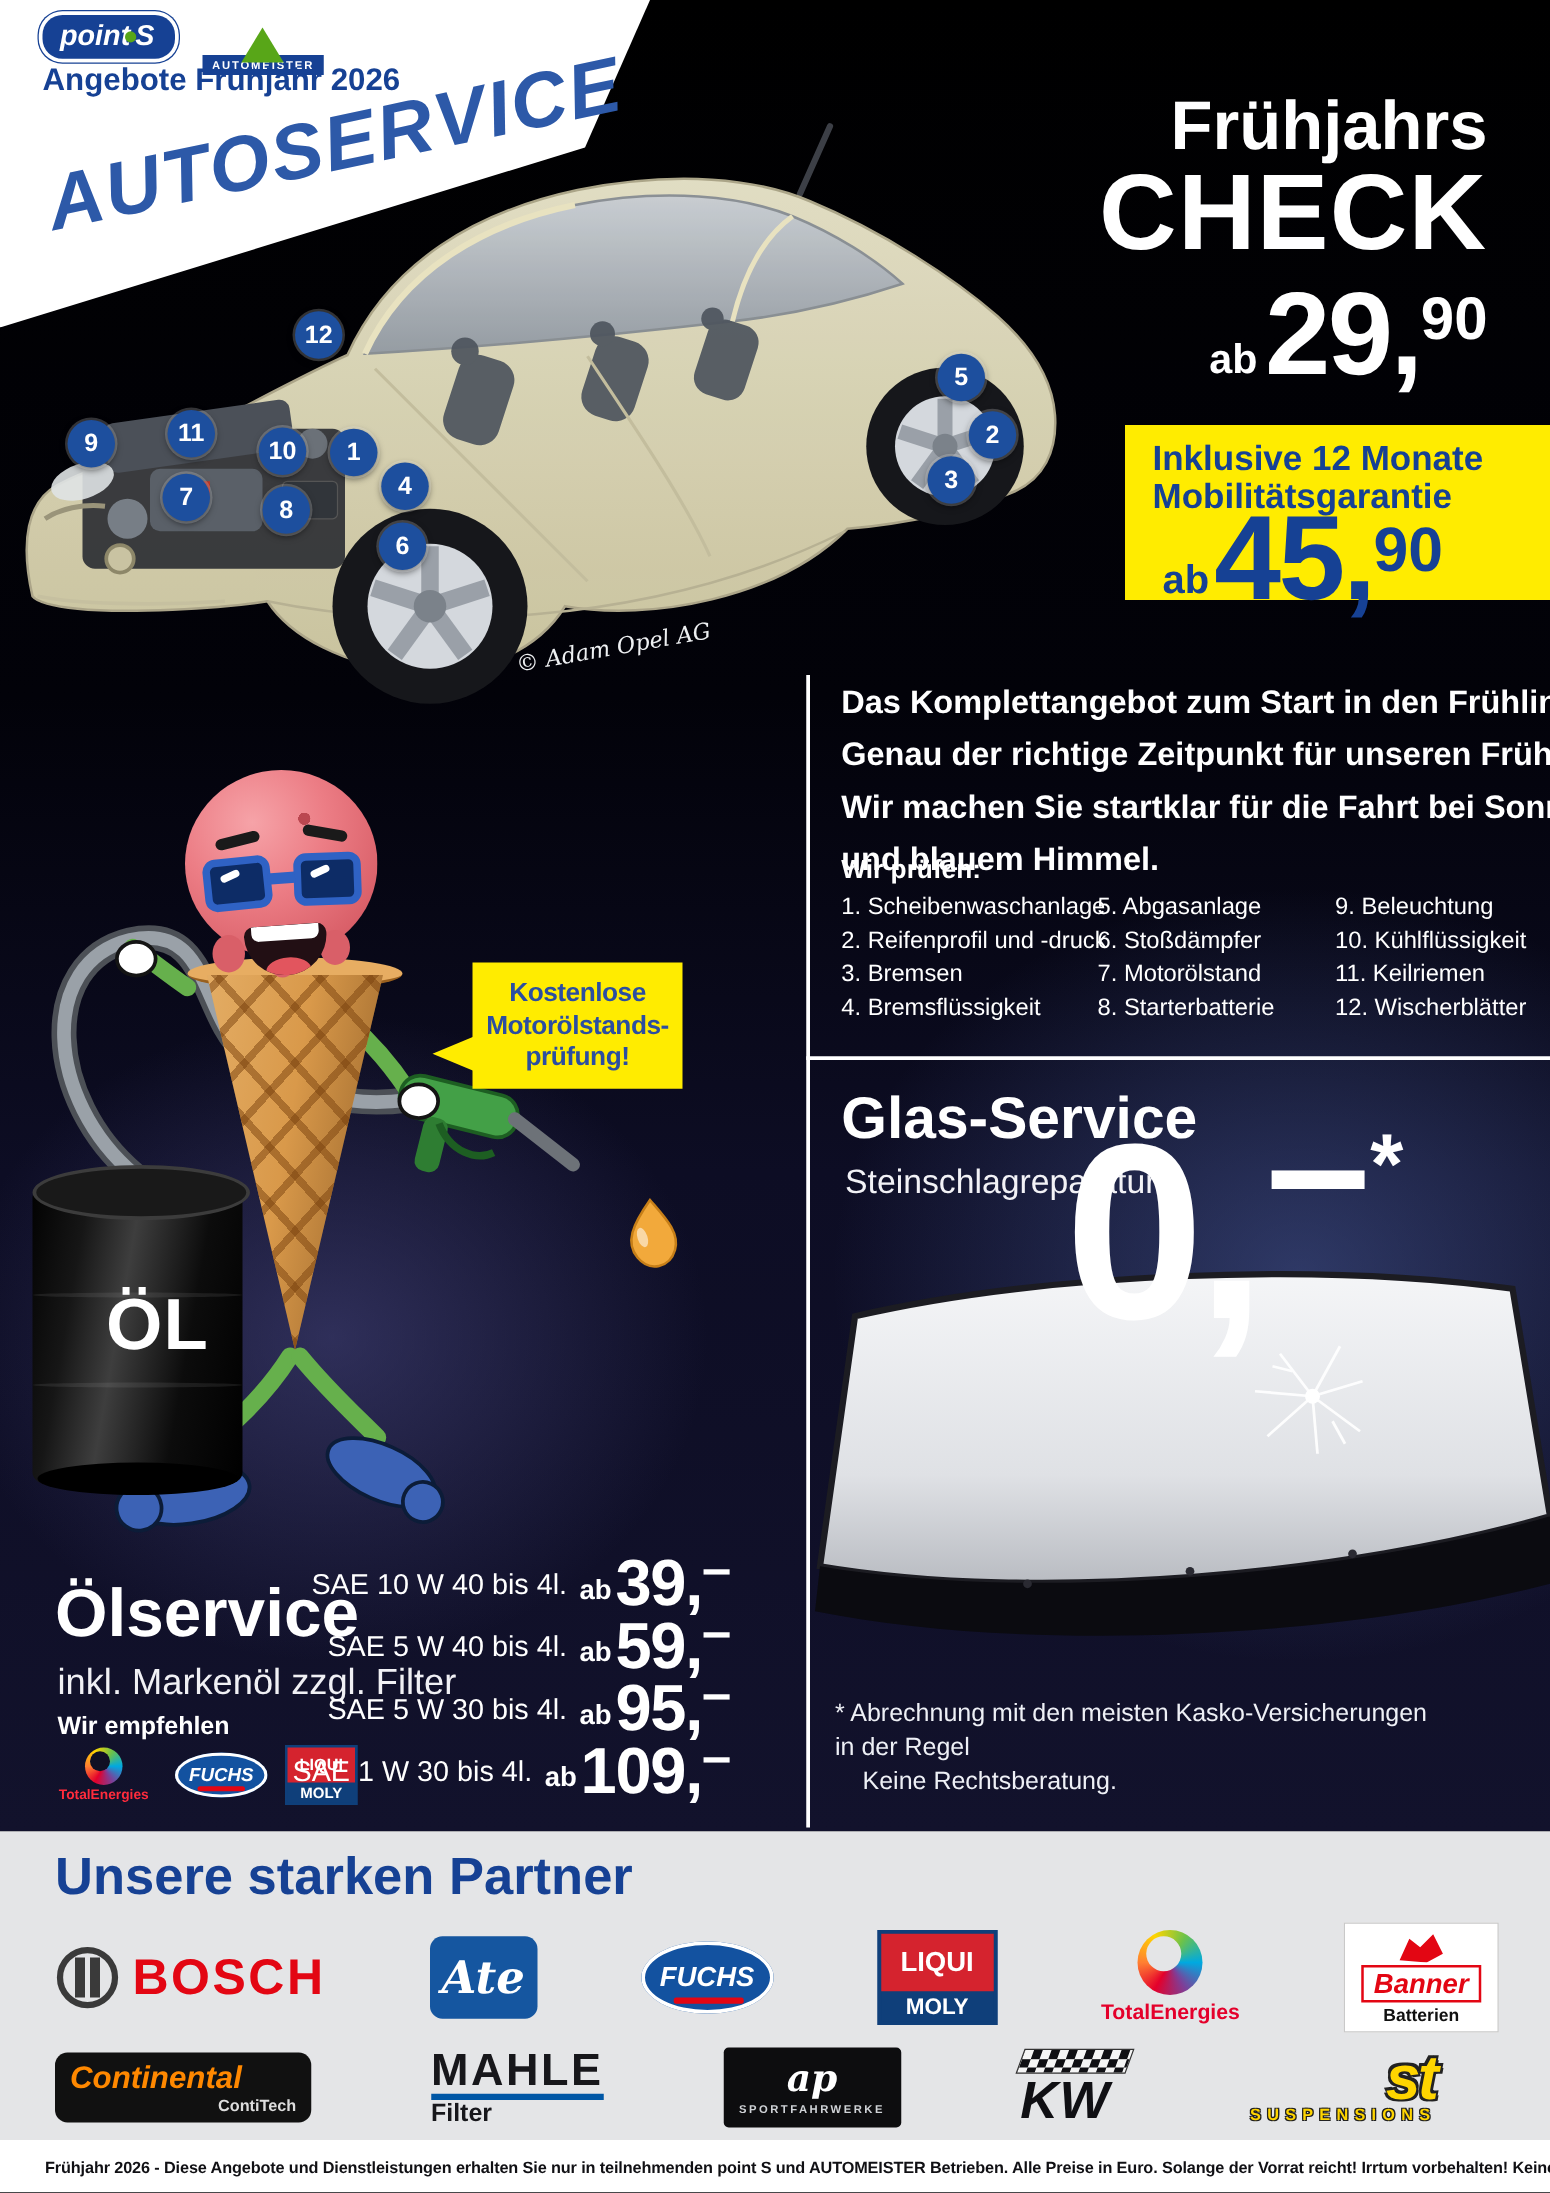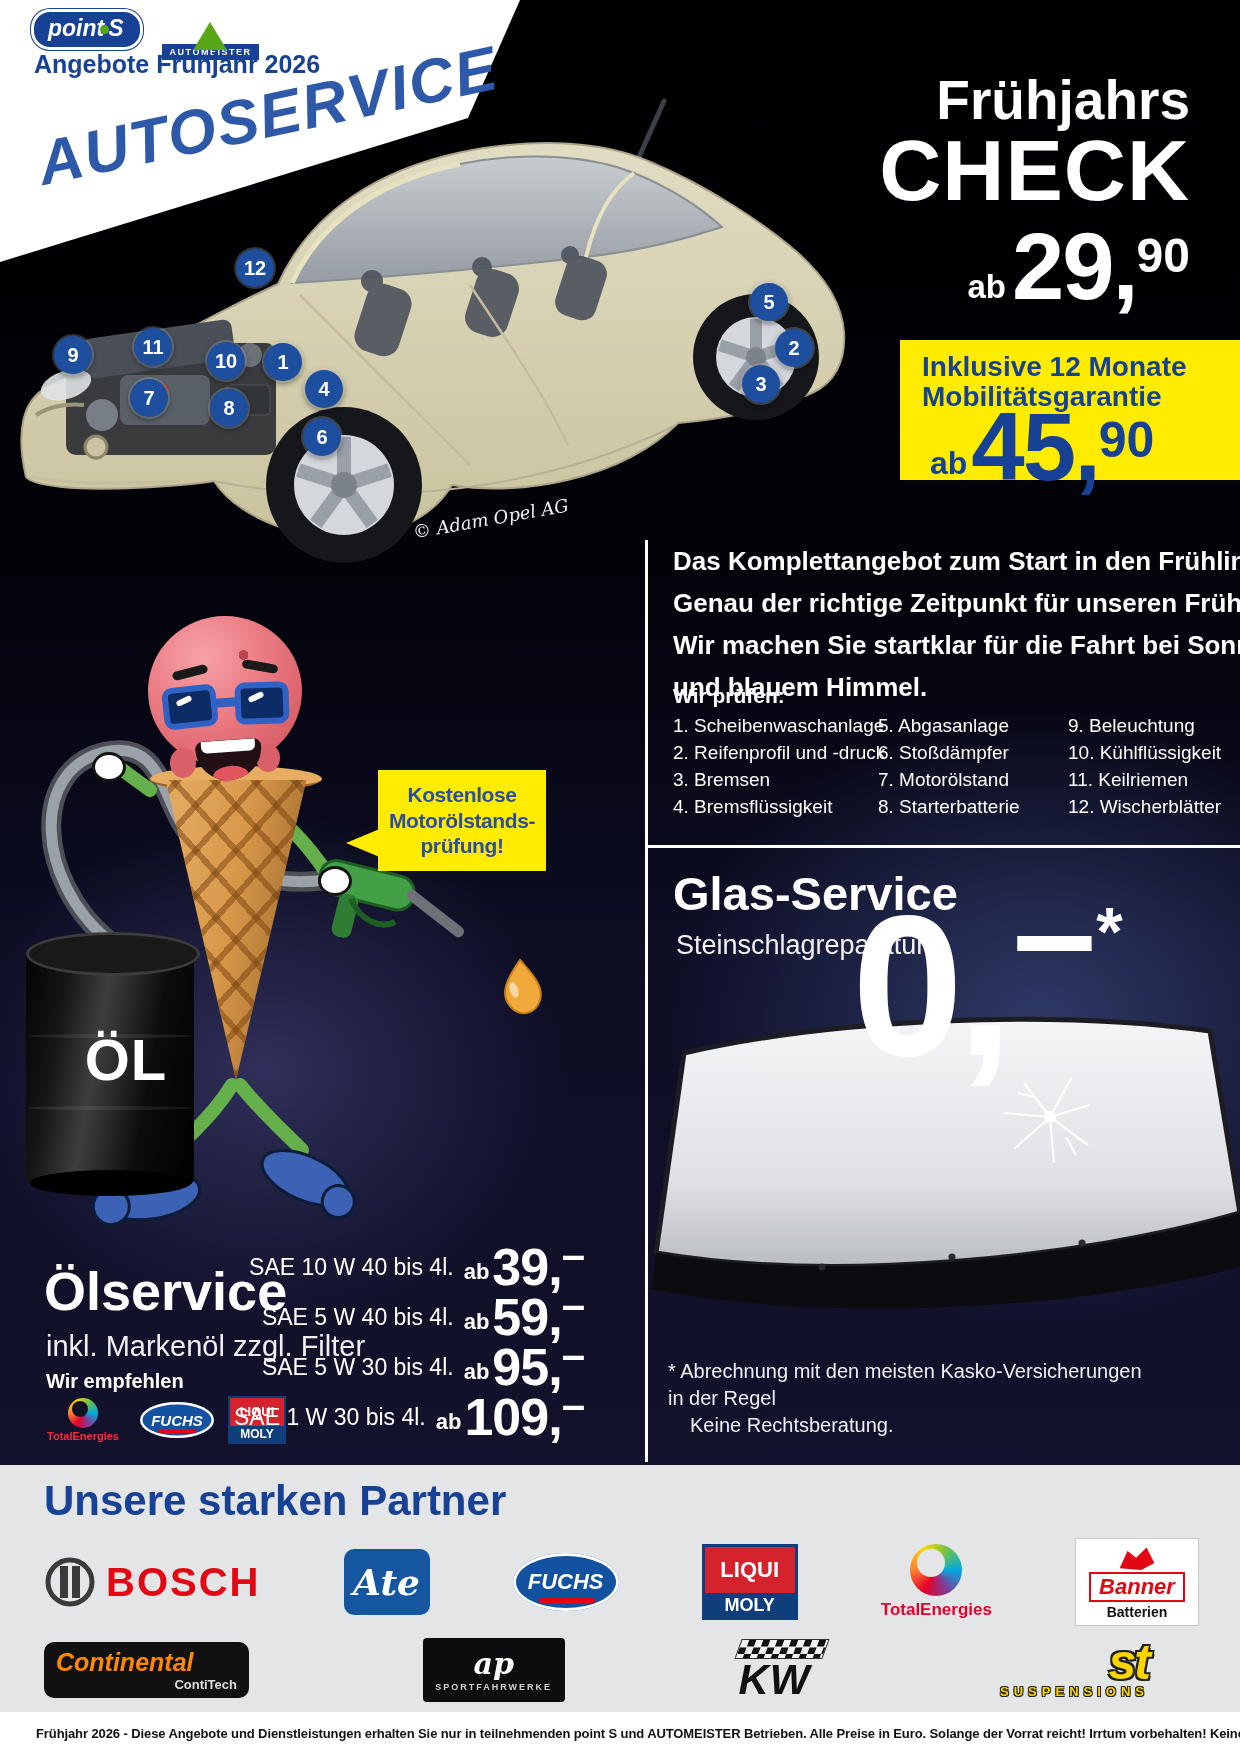--- a/index.html
+++ b/index.html
@@ -517,20 +517,24 @@
         </svg>
         <div class="banner-t1">Banner</div>
         <div class="banner-t2">Batterien</div>
       </div>
     </div>
     <div class="p-row2">
       <div class="conti">
         <div class="conti-main">Continental</div>
         <div class="conti-sub">ContiTech</div>
       </div>
+      <div class="mahle">
+        <div class="mahle-main">MAHLE</div>
+        <div class="mahle-sub">Filter</div>
+      </div>
       <div class="ap">
         <div class="ap-main">ap</div>
         <div class="ap-sub">SPORTFAHRWERKE</div>
       </div>
       <div class="kw">
         <div class="kw-flag"></div>
         <div class="kw-text">KW</div>
       </div>
       <div class="st">
         <div class="st-main">st</div>

